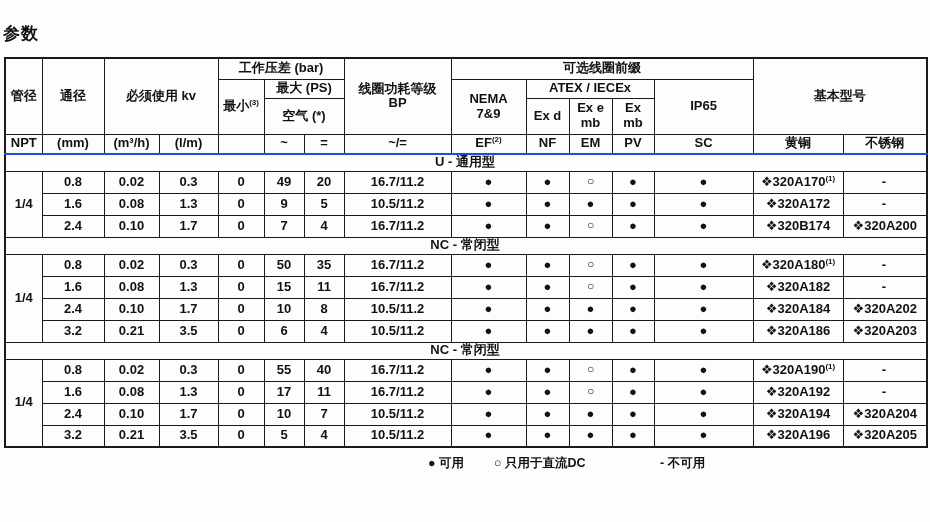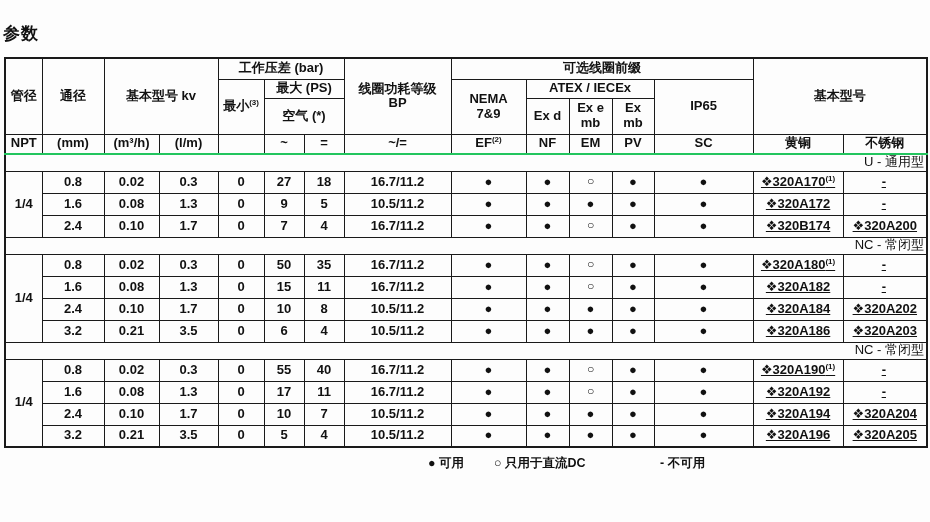--- a/index.html
+++ b/index.html
@@ -19,28 +19,28 @@
     border:2px solid #1a1a1a;
   }
   table.spec th, table.spec td {
     border:1px solid #1a1a1a; font-size:13px; font-weight:700;
     text-align:center; vertical-align:middle; padding:0 2px; line-height:1.12;
     overflow:hidden; white-space:nowrap;
   }
   tr.hr1 th { height:21px; }
   tr.hr2 th { height:19px; }
   tr.hr3 th { height:36px;margin-left:18px; }
-  tr.units th { height:20px; border-bottom:2px solid #22c55e; }
+  tr.units th { height:20px; border-bottom:2px solid #1d4ed8; }
   .two-line span { display:block; }
   sup { font-size:8px; font-weight:700; vertical-align:super; line-height:0; }
   tr.group-row td {
-    height:17px; text-align:right; padding-left:0; font-size:13px; font-weight:400;
+    height:17px; text-align:center; padding-left:0; font-size:13px; font-weight:700;
   }
   tbody tr.data-row td { height:22px; }
-  td.model { text-align:left; padding-left:4px;text-decoration:underline; }
+  td.model { text-align:left; padding-left:4px; }
   td.model.dash { text-align:center; padding-left:0; }
   td.sym { font-size:11px; }
   td.sym.open { font-size:12px; }
   .footnotes { position:absolute; left:4px; width:922px; font-size:12.5px; font-weight:700; }
   .fn-line1 { top:455px; height:16px; }
   .fn-line2 { top:472px; height:16px; }
   .footnotes span { position:absolute; top:0; white-space:nowrap; }
 </style>
 </head>
 <body>
@@ -64,21 +64,21 @@
         <col style="width:43px">
         <col style="width:42px">
       <col style="width:99px">
         <col style="width:90px">
         <col style="width:84px">
     </colgroup>
     <thead>
       <tr class="hr1">
         <th rowspan="3">管径</th>
         <th rowspan="3">通径</th>
-        <th rowspan="3" colspan="2">基本型号 kv</th>
+        <th rowspan="3" colspan="2">必须使用 kv</th>
         <th colspan="3">工作压差 (bar)</th>
         <th rowspan="3" class="two-line">
           <span>线圈功耗等级</span>
           <span>BP</span>
         </th>
         <th colspan="5">可选线圈前缀</th>
         <th rowspan="3" colspan="2">基本型号</th>
       </tr>
       <tr class="hr2">
         <th rowspan="2"><span>最小</span><sup>(3)</sup></th>
@@ -123,22 +123,22 @@
     <tbody>
         <tr class="group-row">
           <td colspan="15">U - 通用型</td>
         </tr>
         <tr class="data-row">
           <td rowspan="3">1/4</td>
           <td>0.8</td>
           <td>0.02</td>
           <td>0.3</td>
           <td>0</td>
-          <td>27</td>
-          <td>18</td>
+          <td>49</td>
+          <td>20</td>
           <td>16.7/11.2</td>
           <td class="sym">●</td>
           <td class="sym">●</td>
           <td class="sym open">○</td>
           <td class="sym">●</td>
           <td class="sym">●</td>
           <td class="model"><span>❖320A170</span><sup>(1)</sup></td>
           <td class="model dash"><span>-</span></td>
         </tr>
         <tr class="data-row">

